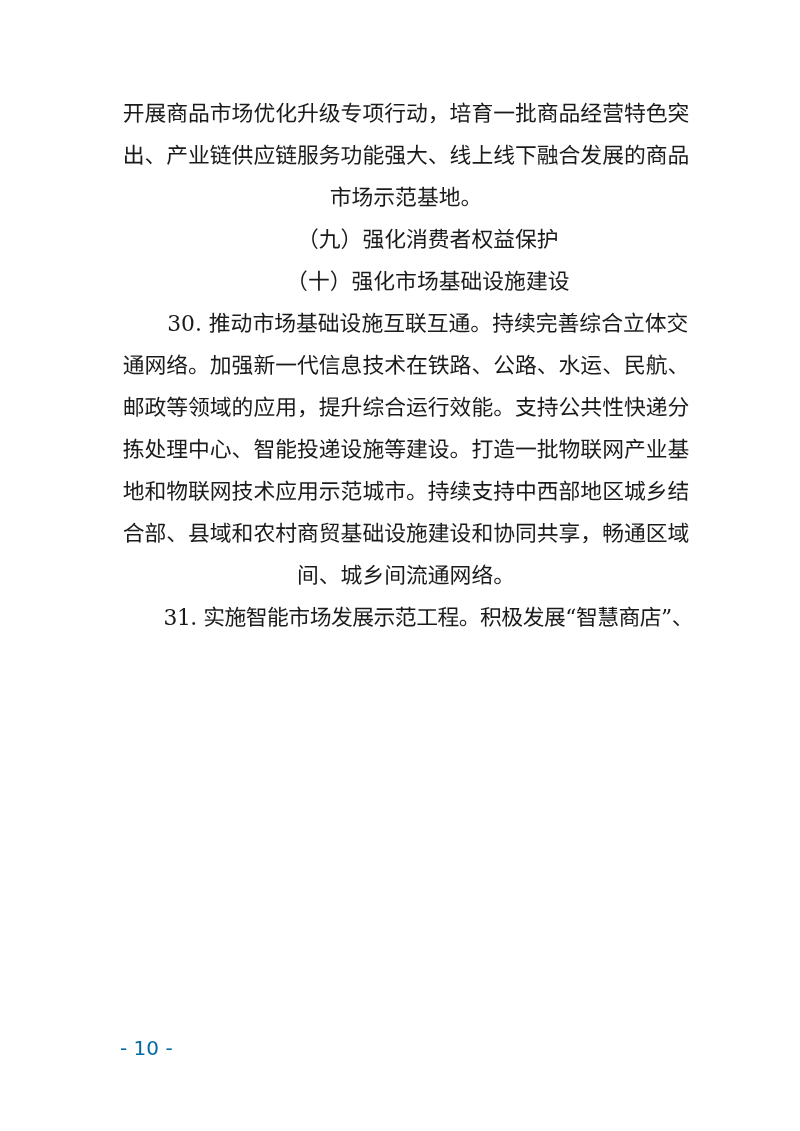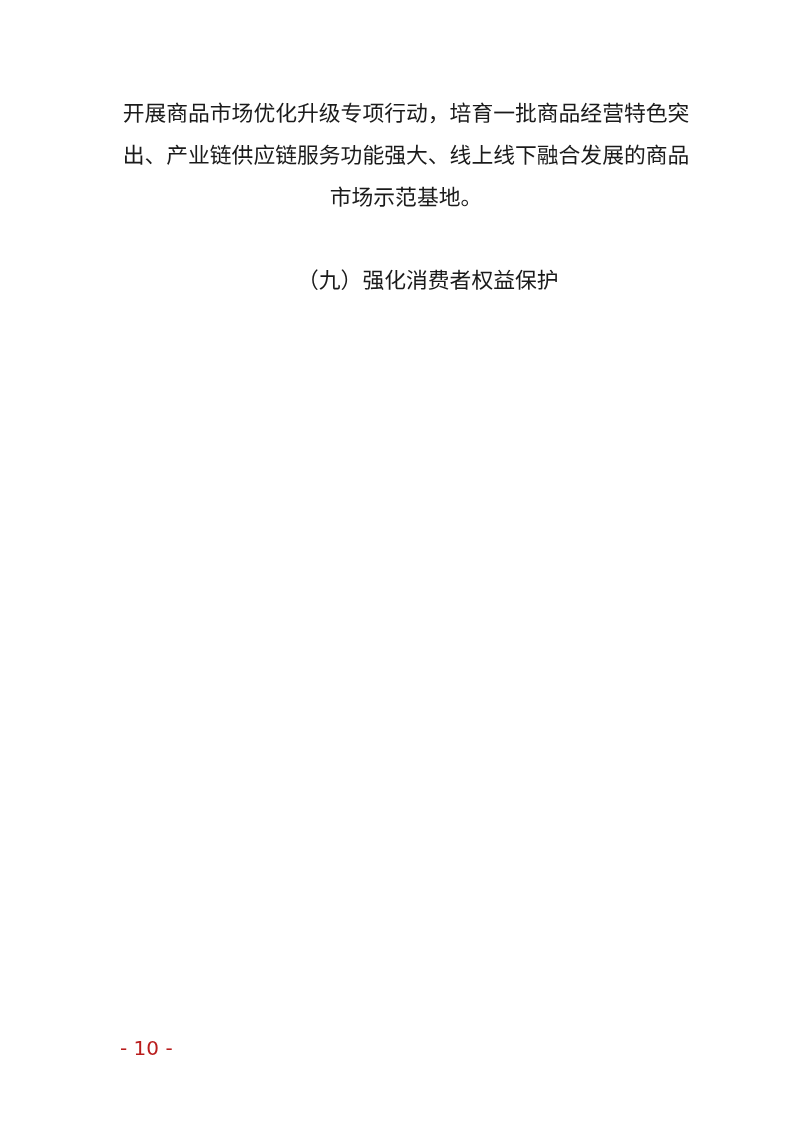--- a/index.html
+++ b/index.html
@@ -32,41 +32,49 @@
     font-weight: normal;
     white-space: pre-line;
     text-align: center;
     letter-spacing: 0;
   }
   .indent {
     text-indent: 2em;
   }
   .heading {
     text-indent: 2em;
-    margin-top: 41px;
     
   }
   .nowrap {
     white-space: pre;
     letter-spacing: -0.5px;
   }
   .footer {
     position: absolute;
     left: 120px;
     top: 1037px;
     font-family: "DejaVu Sans", "Liberation Sans", sans-serif;
     font-size: 20px;
     line-height: 22px;
-    color: #b91c1c;
+    color: #0369a1;
   }
 </style>
 </head>
 <body>
 
 <div class="page">
   <div class="doc">
     <p class="para">开展商品市场优化升级专项行动，培育一批商品经营特色突
 出、产业链供应链服务功能强大、线上线下融合发展的商品
 市场示范基地。</p>
     <h2 class="heading">（九）强化消费者权益保护</h2>
+    <h2 class="heading">（十）强化市场基础设施建设</h2>
+    <p class="para indent">30. 推动市场基础设施互联互通。持续完善综合立体交
+通网络。加强新一代信息技术在铁路、公路、水运、民航、
+邮政等领域的应用，提升综合运行效能。支持公共性快递分
+拣处理中心、智能投递设施等建设。打造一批物联网产业基
+地和物联网技术应用示范城市。持续支持中西部地区城乡结
+合部、县域和农村商贸基础设施建设和协同共享，畅通区域
+间、城乡间流通网络。</p>
+    <p class="para indent nowrap">31. 实施智能市场发展示范工程。积极发展“智慧商店”、</p>
   </div>
   <div class="footer">- 10 -</div>
 </div>
 
 </body></html>

